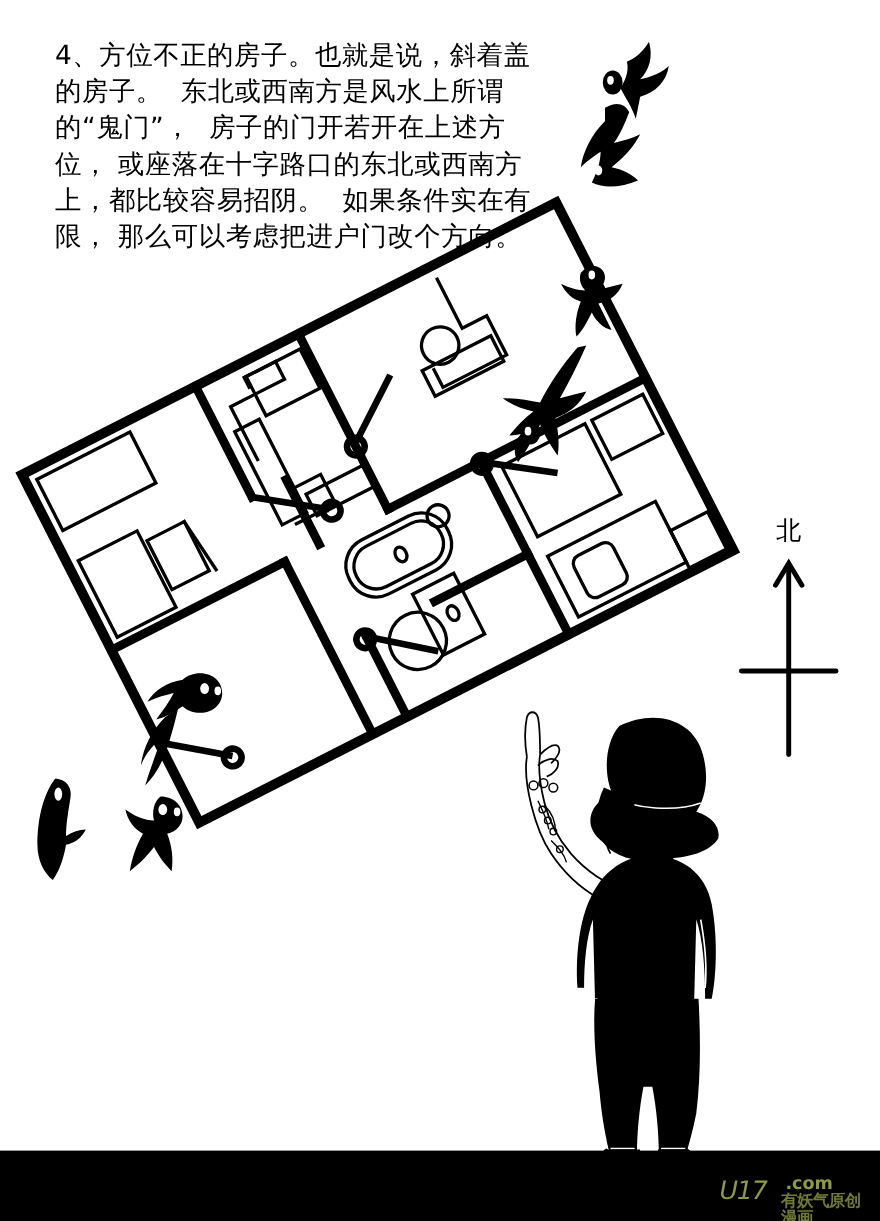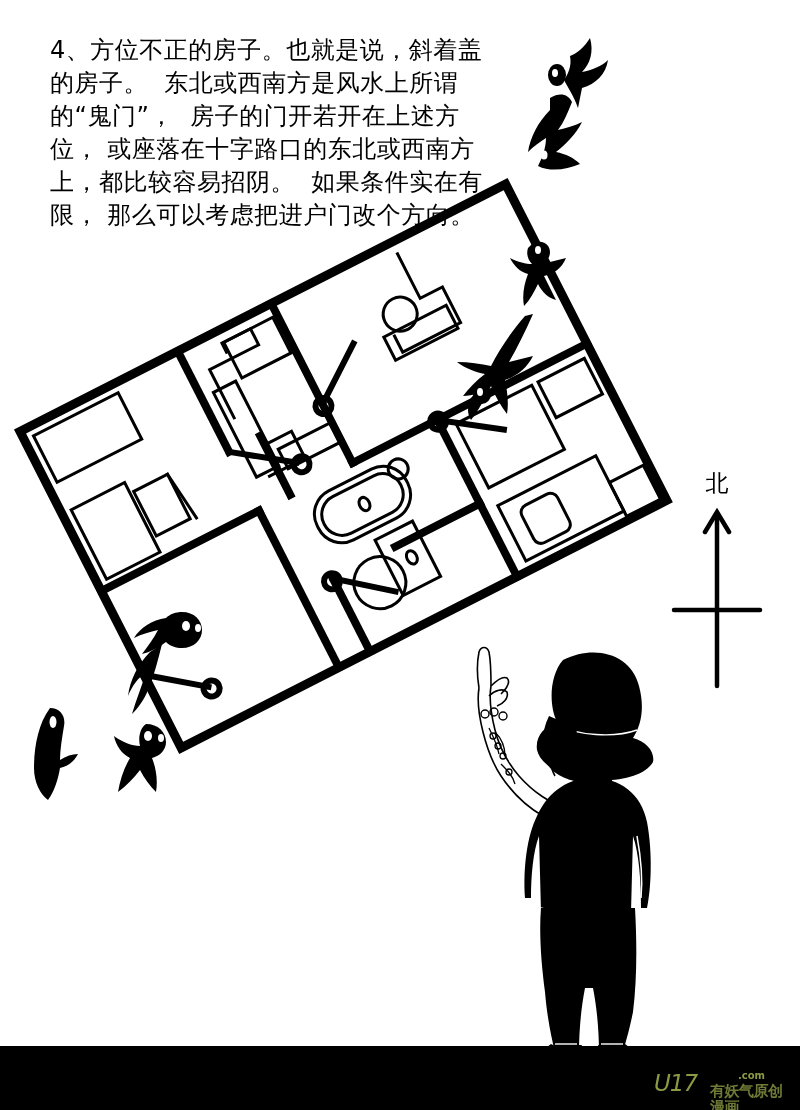--- a/index.html
+++ b/index.html
@@ -89,25 +89,24 @@
     font-weight: normal;
     font-style: italic;
     color: #8d9a43;
     letter-spacing: -1px;
     line-height: 30px;
   }
   #watermark .wm-com {
     position: absolute;
     left: 62px;
     top: 3px;
-    font-size: 10px;
+    font-size: 16px;
     font-weight: bold;
     color: #8d9a43;
     line-height: 13px;
-    margin-left: 24px;
   }
   #watermark .wm-cn {
     position: absolute;
     left: 58px;
     top: 17px;
     font-size: 15px;
     font-weight: bold;
     color: #6f7a36;
     line-height: 16px;
     letter-spacing: -0.5px;

